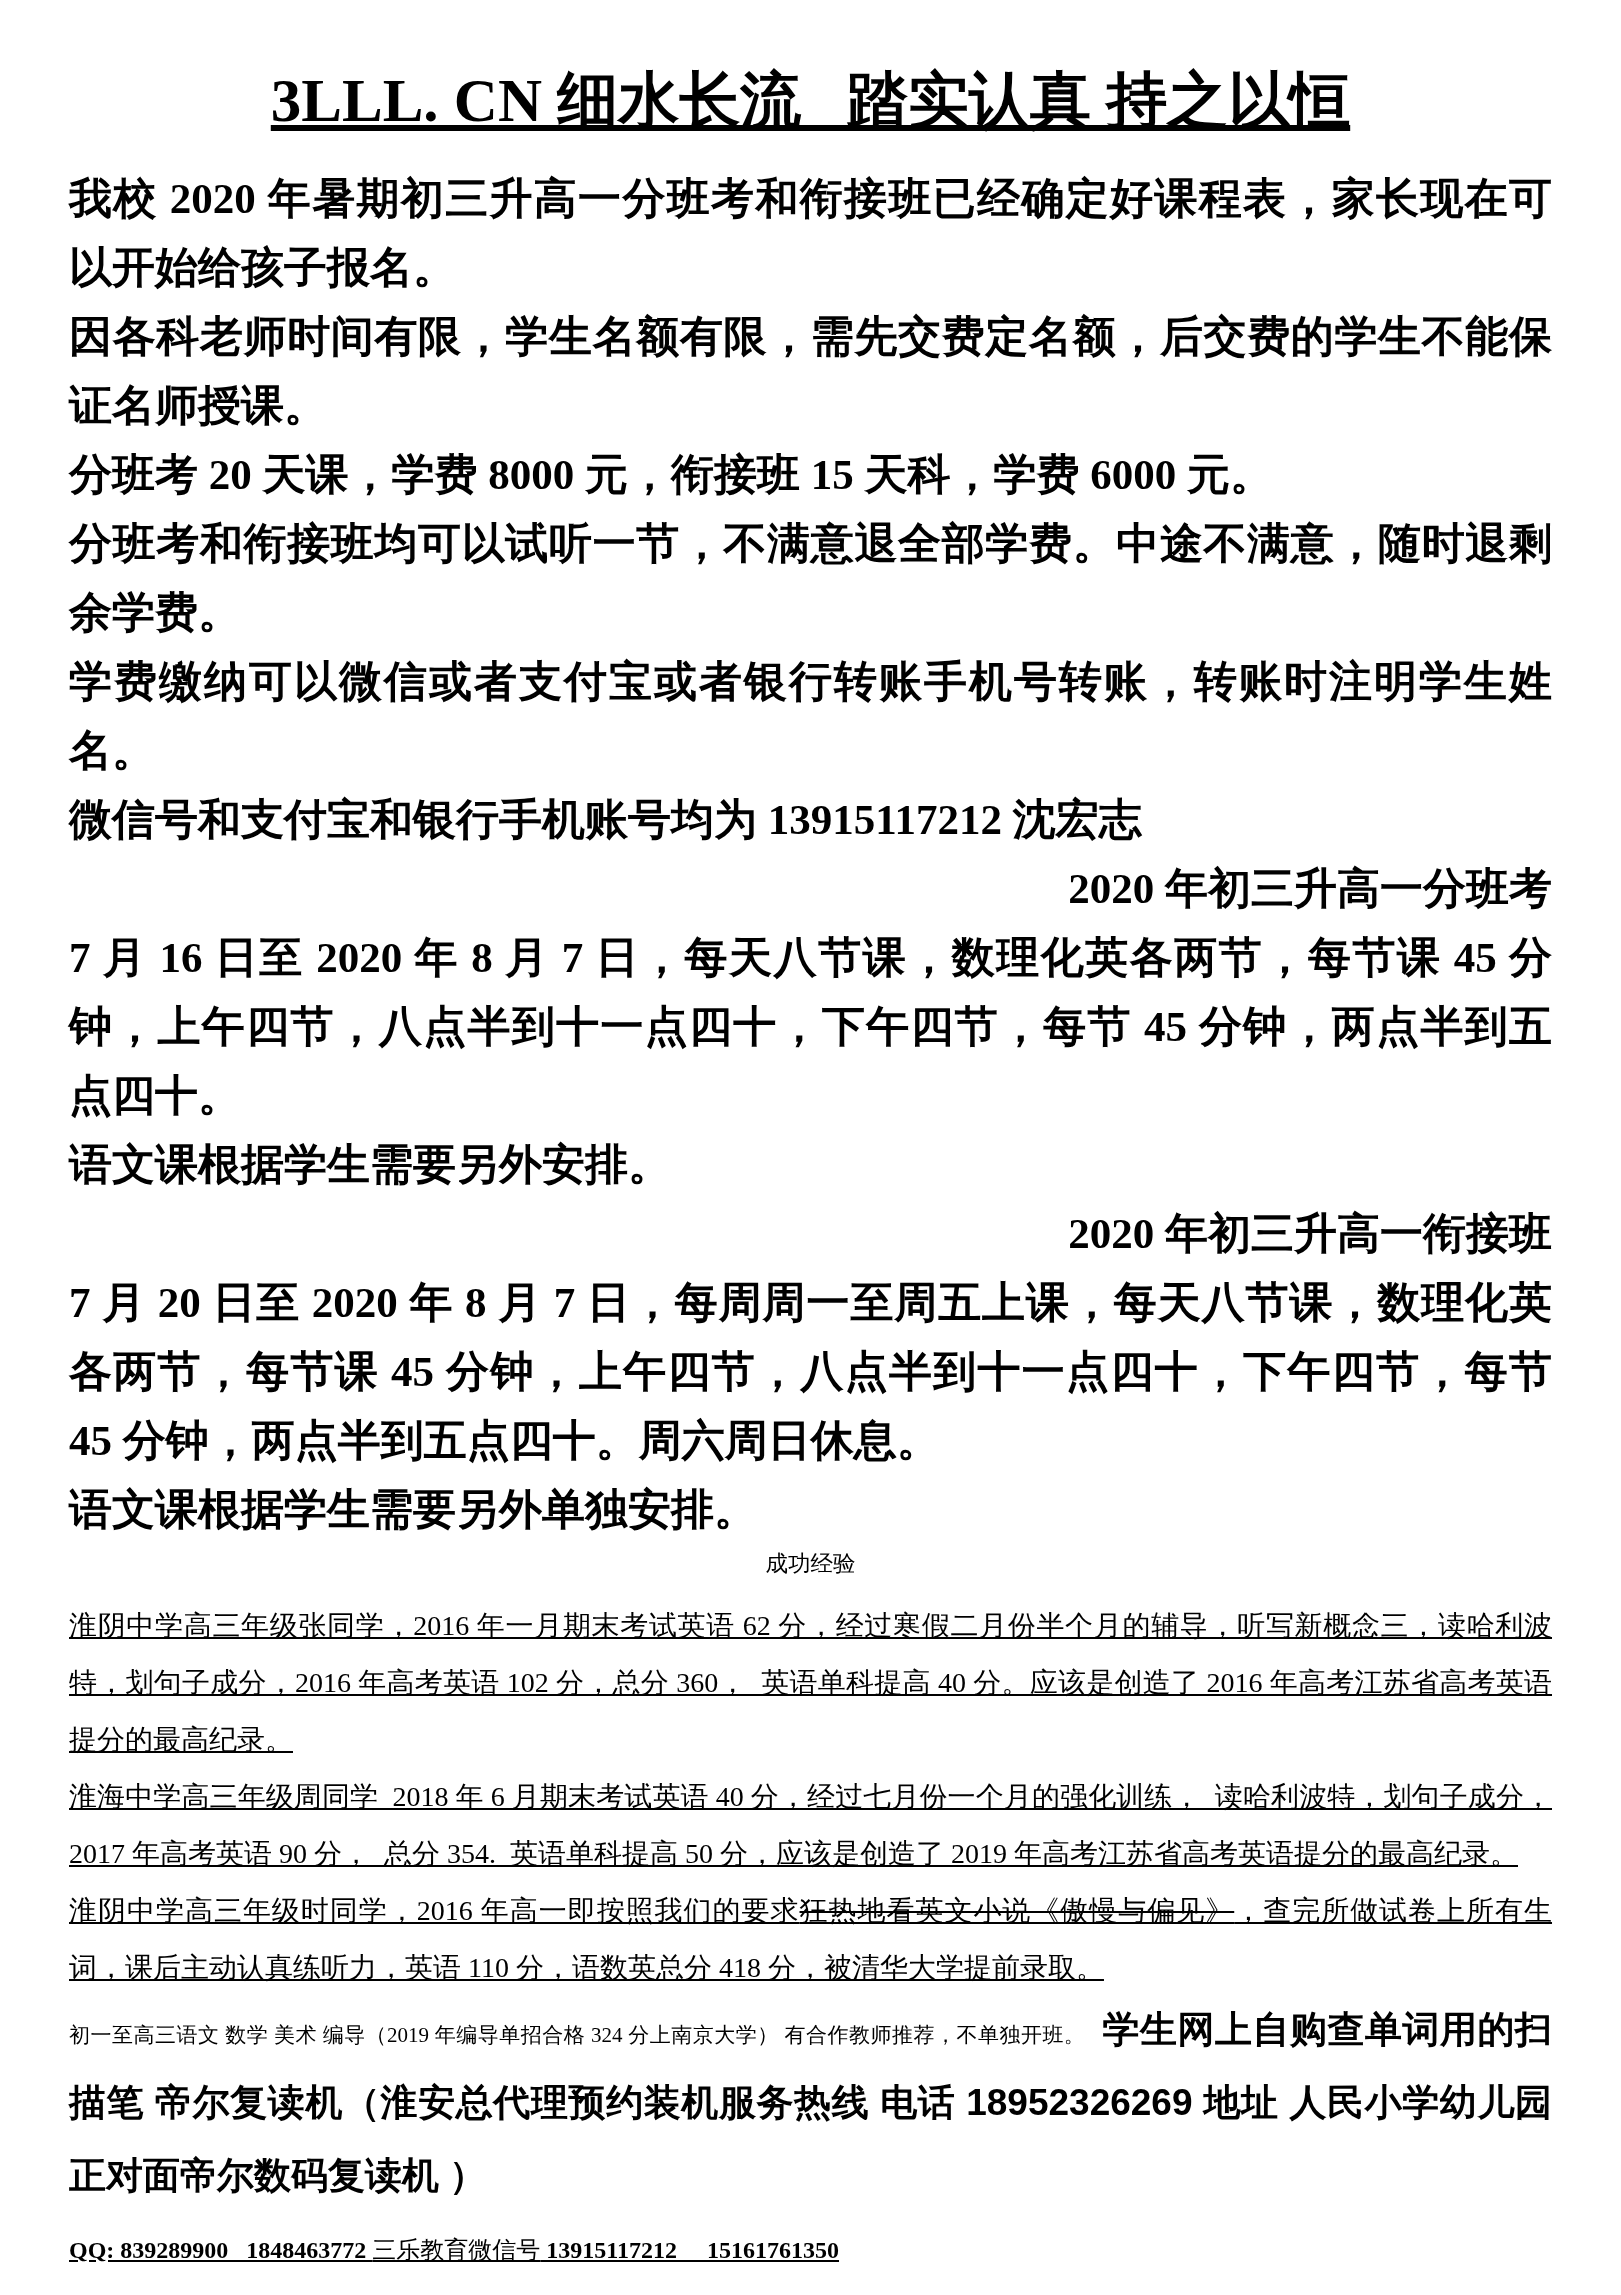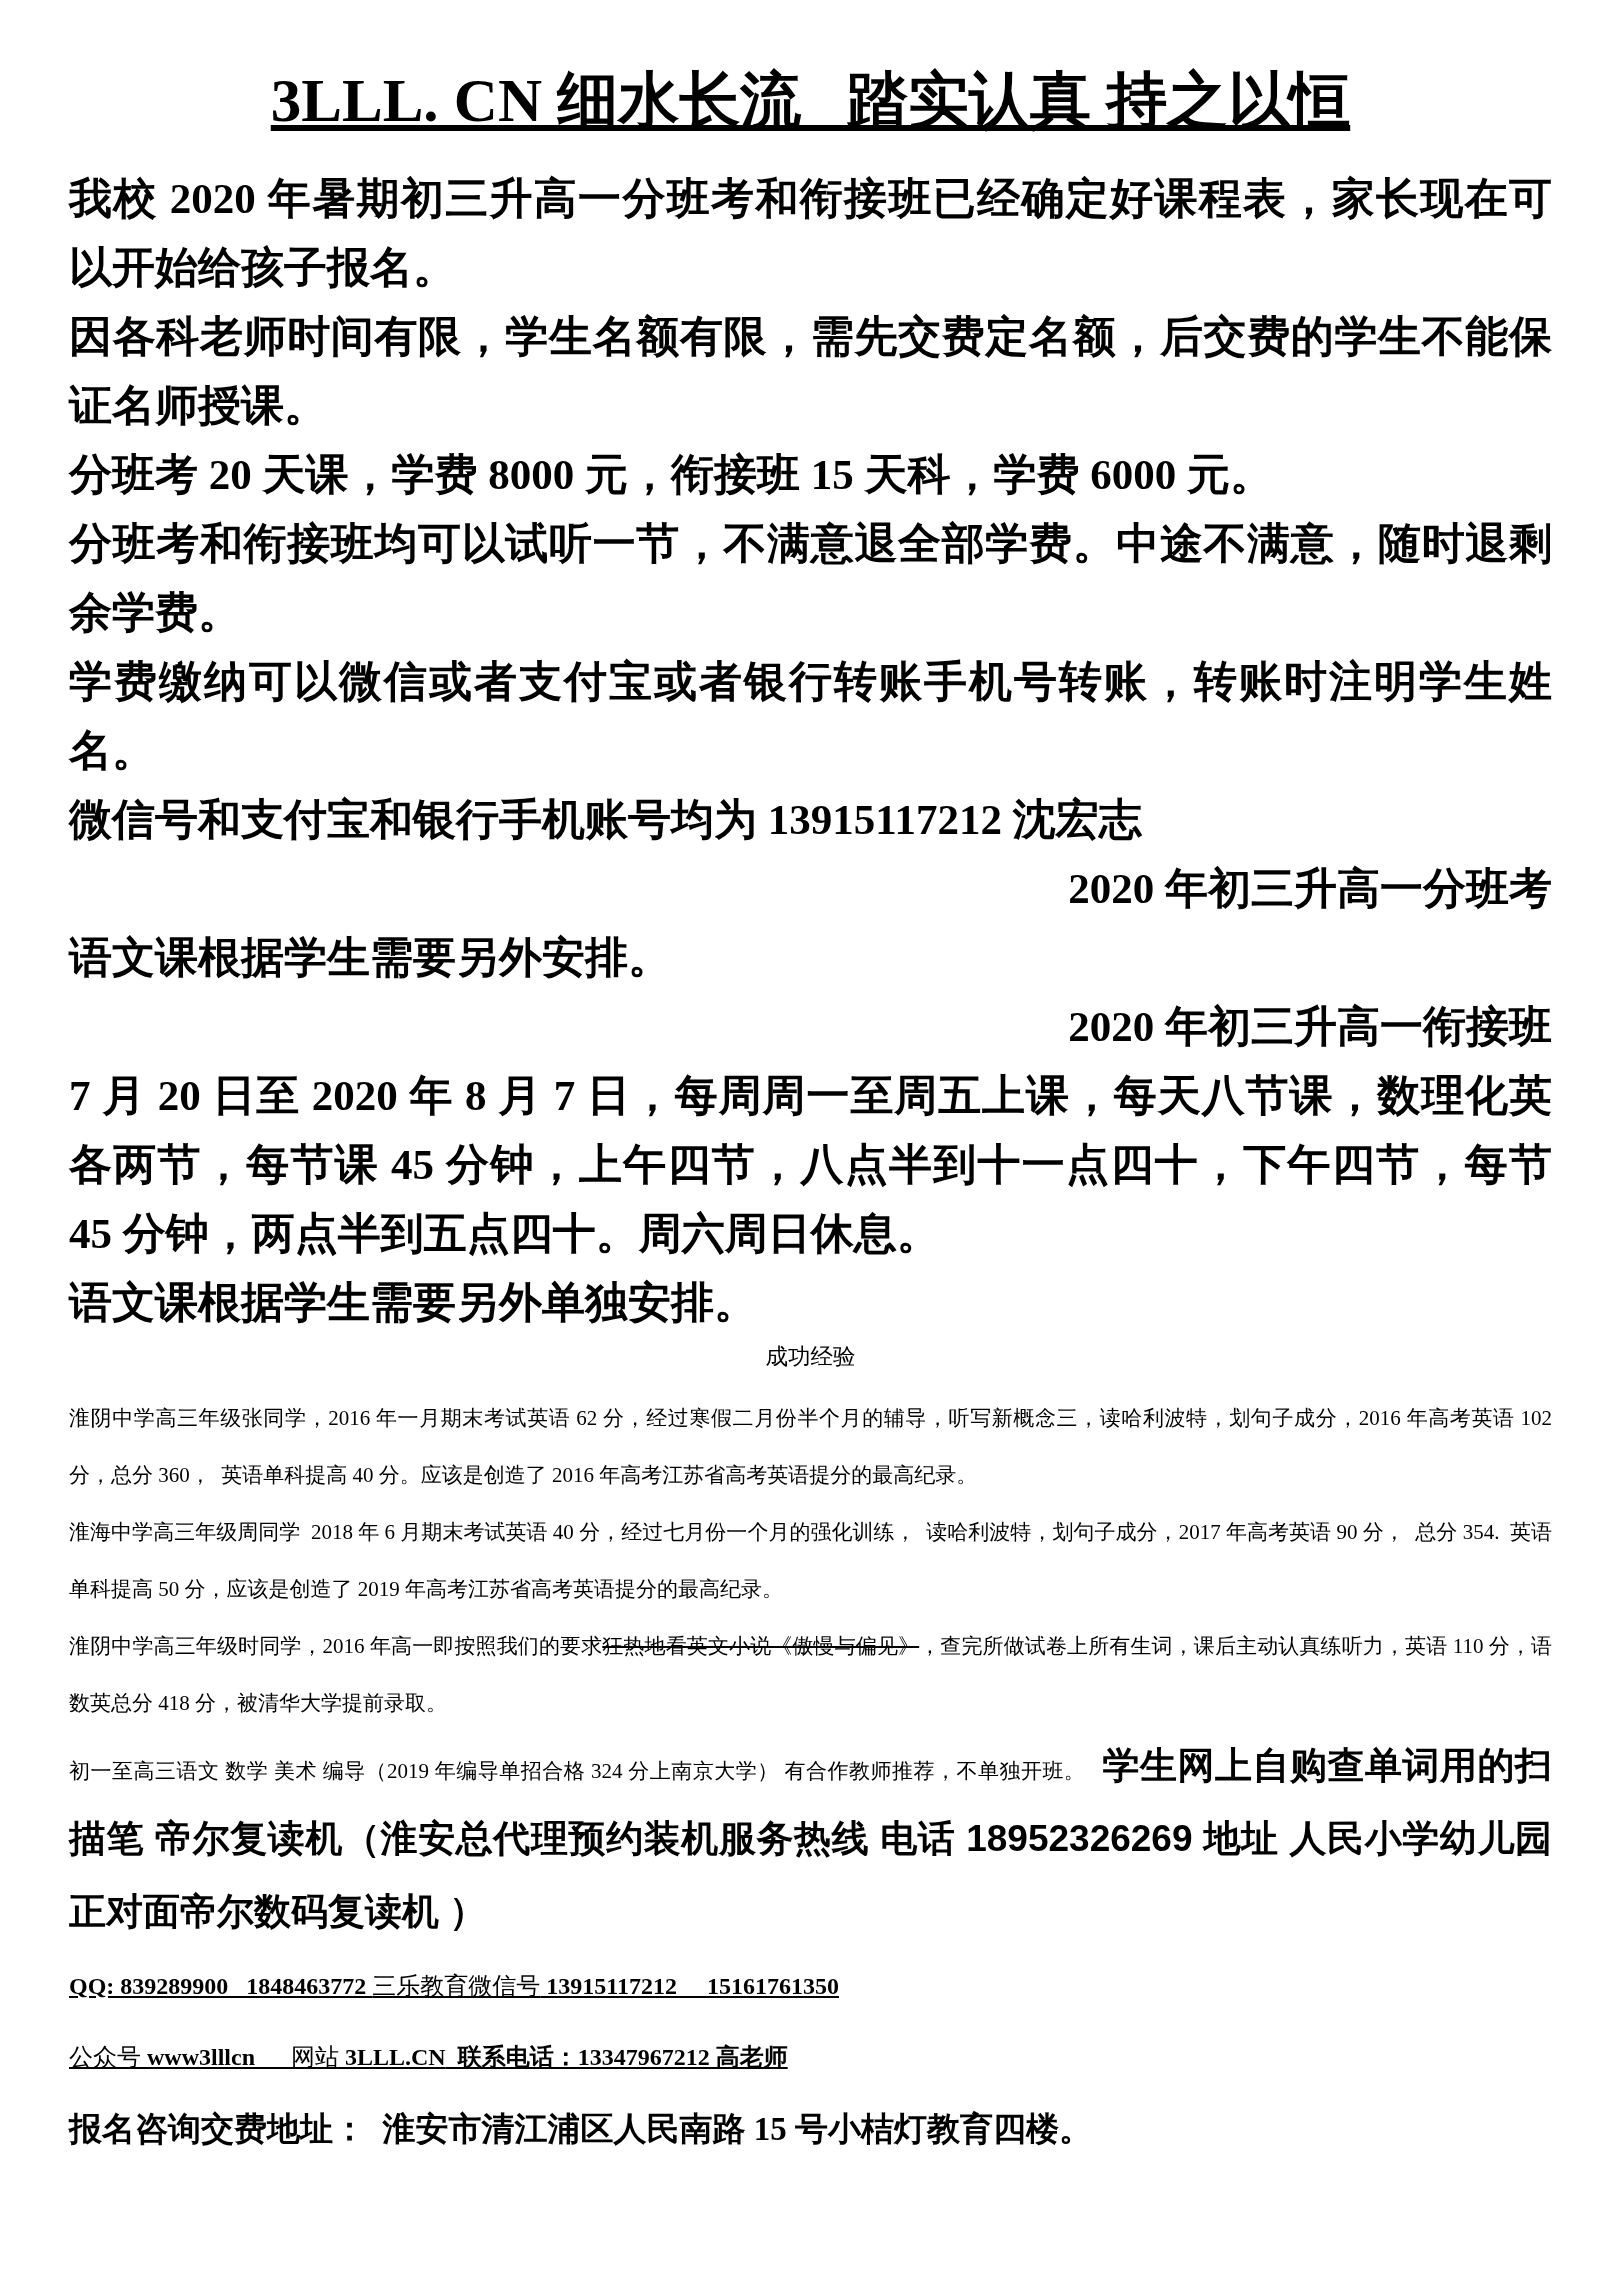--- a/index.html
+++ b/index.html
@@ -44,25 +44,26 @@
   }
   .success-heading {
     margin: 2px 0 16px 0;
     font-size: 22.5px;
     font-weight: normal;
     line-height: 35px;
     text-align: center;
     font-family: "Liberation Sans", "DejaVu Sans", sans-serif;
   }
   .small-para {
-    font-size: 21px;
+    font-size: 28px;
     font-weight: normal;
     line-height: 57px;
     text-align: justify;
     white-space: pre-wrap;
+    text-decoration: underline;
   }
   .strike {
     text-decoration: line-through;
     text-decoration-thickness: 2.2px;
   }
   .courses-para {
     font-size: 21px;
     font-weight: normal;
     line-height: 67px;
     text-align: justify;
@@ -96,20 +97,21 @@
   <h1 class="title">3LLL. CN 细水长流   踏实认真 持之以恒</h1>
 
   <p class="body-para">我校 2020 年暑期初三升高一分班考和衔接班已经确定好课程表，家长现在可以开始给孩子报名。</p>
   <p class="body-para">因各科老师时间有限，学生名额有限，需先交费定名额，后交费的学生不能保证名师授课。</p>
   <p class="body-para">分班考 20 天课，学费 8000 元，衔接班 15 天科，学费 6000 元。</p>
   <p class="body-para">分班考和衔接班均可以试听一节，不满意退全部学费。中途不满意，随时退剩余学费。</p>
   <p class="body-para">学费缴纳可以微信或者支付宝或者银行转账手机号转账，转账时注明学生姓名。</p>
   <p class="body-para">微信号和支付宝和银行手机账号均为 13915117212 沈宏志</p>
 
   <h2 class="section-heading">2020 年初三升高一分班考</h2>
+  <p class="body-para">7 月 16 日至 2020 年 8 月 7 日，每天八节课，数理化英各两节，每节课 45 分钟，上午四节，八点半到十一点四十，下午四节，每节 45 分钟，两点半到五点四十。</p>
   <p class="body-para">语文课根据学生需要另外安排。</p>
 
   <h2 class="section-heading">2020 年初三升高一衔接班</h2>
   <p class="body-para">7 月 20 日至 2020 年 8 月 7 日，每周周一至周五上课，每天八节课，数理化英各两节，每节课 45 分钟，上午四节，八点半到十一点四十，下午四节，每节 45 分钟，两点半到五点四十。周六周日休息。</p>
   <p class="body-para">语文课根据学生需要另外单独安排。</p>
 
   <h3 class="success-heading">成功经验</h3>
 
   <p class="small-para">淮阴中学高三年级张同学，2016 年一月期末考试英语 62 分，经过寒假二月份半个月的辅导，听写新概念三，读哈利波特，划句子成分，2016 年高考英语 102 分，总分 360，  英语单科提高 40 分。应该是创造了 2016 年高考江苏省高考英语提分的最高纪录。</p>
   <p class="small-para">淮海中学高三年级周同学  2018 年 6 月期末考试英语 40 分，经过七月份一个月的强化训练，  读哈利波特，划句子成分，2017 年高考英语 90 分，  总分 354.  英语单科提高 50 分，应该是创造了 2019 年高考江苏省高考英语提分的最高纪录。</p>

